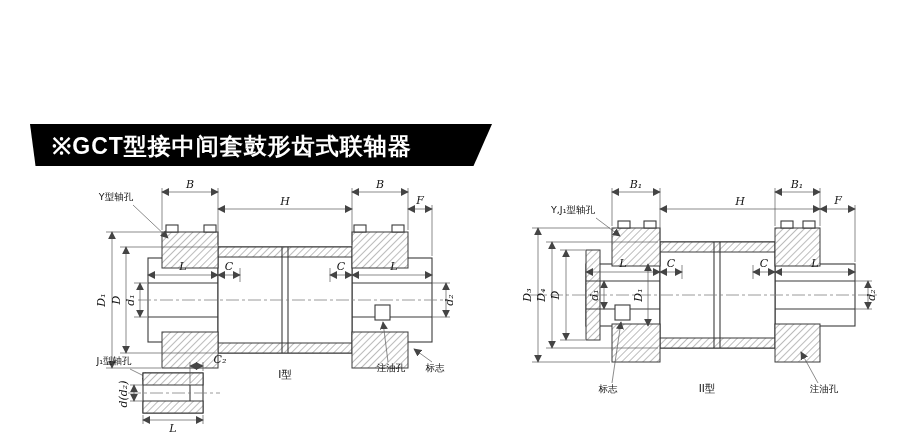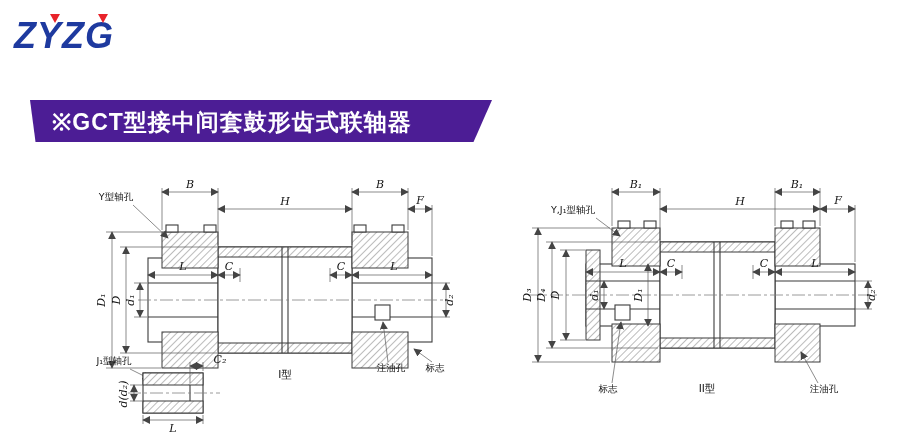--- a/index.html
+++ b/index.html
@@ -9,21 +9,21 @@
   
   .logo { position:absolute; left:14px; top:14px; width:130px; height:48px; }
   .logo-text { font-family:"Liberation Sans", sans-serif; font-weight:900; font-style:italic;
                font-size:36px; line-height:44px; color:#1e3a9f; letter-spacing:1px; }
   .accent { position:absolute; width:0; height:0; border-left:5px solid transparent;
             border-right:5px solid transparent; border-top:9px solid #e8232a; }
   .accent.a1 { left:36px; top:0px; }
   .accent.a2 { left:84px; top:0px; }
 
   
-  .banner { position:absolute; left:30px; top:100px; width:462px; height:42px; background:#4c1d95;
+  .banner { position:absolute; left:30px; top:124px; width:462px; height:42px; background:#000000;
             clip-path:polygon(0 0, 100% 0, 96% 100%, 1.2% 100%);
             display:flex; align-items:center; padding-left:22px; box-sizing:border-box; }
   .banner-text { color:#ffffff; font-size:23px; font-weight:bold; letter-spacing:1px;
                  font-family:"Liberation Sans", sans-serif; white-space:nowrap; }
 
   
   svg.drawings { position:absolute; left:0; top:0; }
   .ol   { fill:#ffffff; stroke:#3b3b3b; stroke-width:1.1; }
   line.ol { fill:none; }
   .hatch { fill:url(#hp); stroke:#3b3b3b; stroke-width:1; }
@@ -34,25 +34,20 @@
   .cl   { stroke:#808080; stroke-width:0.8; stroke-dasharray:13 3 3 3; fill:none; }
   text.dt { font-family:"DejaVu Serif", serif; font-style:italic; font-size:11px; fill:#111; text-anchor:middle; }
   text.ct { font-family:"DejaVu Sans", sans-serif; font-size:9.5px; fill:#111; text-anchor:middle; }
   text.tt { font-family:"DejaVu Sans", sans-serif; font-size:10.5px; fill:#111; text-anchor:middle; }
 </style>
 </head>
 <body>
 
 <div class="page">
 
-  <div class="logo">
-    <span class="accent a1"></span>
-    <span class="accent a2"></span>
-    <div class="logo-text">ZYZG</div>
-  </div>
 
   <div class="banner">
     <span class="banner-text">※GCT型接中间套鼓形齿式联轴器</span>
   </div>
 
   <svg class="drawings" width="899" height="445" viewBox="0 0 899 445">
     <defs>
       <pattern id="hp" width="5" height="5" patternUnits="userSpaceOnUse" patternTransform="rotate(45)">
         <rect width="5" height="5" fill="#ffffff"></rect>
         <line x1="0" y1="0" x2="0" y2="5" stroke="#6a6a6a" stroke-width="0.9"></line>

